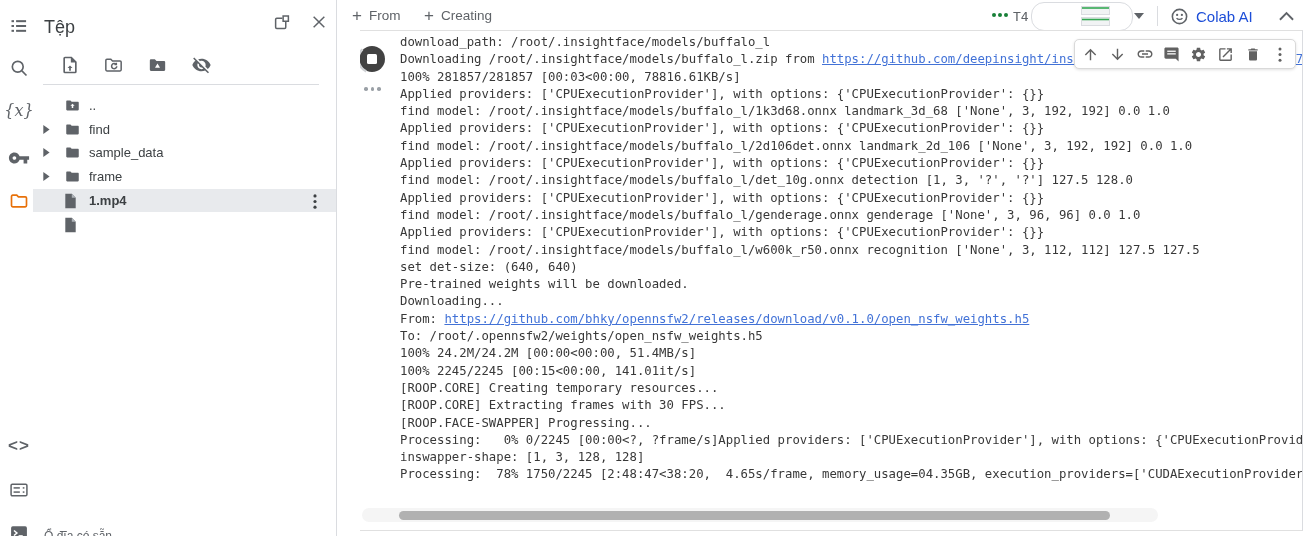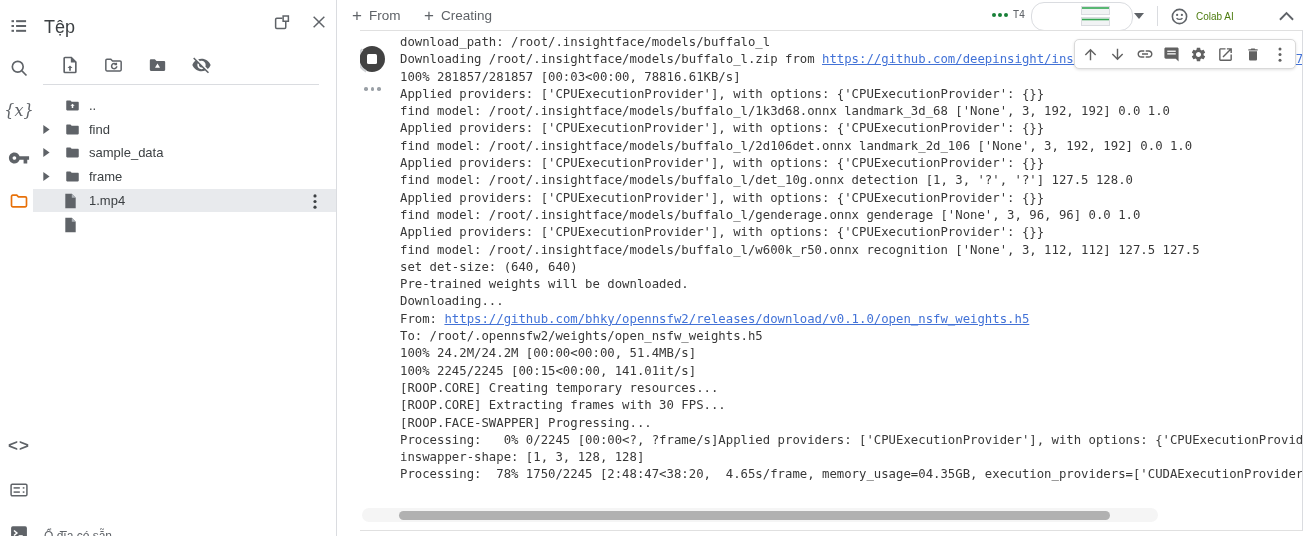--- a/index.html
+++ b/index.html
@@ -17,41 +17,41 @@
   .codeglyph{font-family:"Liberation Sans",sans-serif;font-size:17px;font-weight:bold;color:#5f6368;letter-spacing:1px;}
 
   
   .panel-title{position:absolute;left:44px;top:17px;font-size:18px;color:#3c4043;}
   .hdr-ico{position:absolute;top:12px;width:20px;height:20px;cursor:pointer;}
   .tool-ico{position:absolute;top:54px;width:22px;height:22px;cursor:pointer;}
   .panel-divider{position:absolute;left:43px;top:84px;width:276px;height:1px;background:#dadce0;}
   .vdivider{position:absolute;left:336px;top:0;width:1px;height:536px;background:#dadce0;}
 
   .tree-row{position:absolute;left:33px;width:303px;height:23px;display:flex;align-items:center;cursor:pointer;}
-  .tree-row.selected{background:#e8eaed;}
+  .tree-row.selected{background:#e8eaed;font-weight:bold;}
   .tree-arrow{width:16px;margin-left:5px;display:flex;justify-content:center;}
   .tree-noarrow{width:16px;margin-left:5px;}
   .tree-ico{width:17px;margin-left:10px;}
   .tree-label{margin-left:8px;font-size:13px;color:#3c4043;white-space:nowrap;}
   .kebab{position:absolute;right:14px;top:4px;width:14px;height:16px;cursor:pointer;}
   .footer-note{position:absolute;left:44px;top:529px;font-size:12px;color:#5f6368;white-space:nowrap;}
 
   
   .addbtn{position:absolute;top:0;height:31px;display:flex;align-items:center;gap:7px;cursor:pointer;color:#5f6368;font-size:13.5px;}
   .plus{font-size:17px;font-weight:400;color:#5f6368;line-height:1;}
   .queue-dots{position:absolute;left:992px;top:13px;display:flex;gap:2px;}
   .queue-dots i{width:4px;height:4px;border-radius:50%;background:#188038;}
-  .t4{position:absolute;left:1013px;top:9px;font-family:"DejaVu Sans Mono",monospace;font-size:10px;color:#5f6368;text-align:center;}
+  .t4{position:absolute;left:1013px;top:9px;font-family:"DejaVu Sans Mono",monospace;font-size:13px;color:#5f6368;text-align:center;}
   .respill{position:absolute;left:1031px;top:2px;width:100px;height:27px;border:1px solid #dadce0;border-radius:13px;background:#fff;}
   .reslabel{position:absolute;font-family:"DejaVu Sans Mono",monospace;font-size:10px;color:#3c4043;text-align:right;width:44px;margin-top:34px;}
   .resbar{position:absolute;left:49px;width:29px;height:9px;}
   .caret-down{position:absolute;left:1134px;top:13px;width:10px;height:6px;cursor:pointer;}
   .tb-div{position:absolute;top:6px;width:1px;height:20px;background:#dadce0;}
   .colab-ai{position:absolute;left:1170px;top:3px;height:26px;display:flex;align-items:center;gap:7px;cursor:pointer;}
-  .colab-ai span{font-size:10px;color:#4d7c0f;}
+  .colab-ai span{font-size:15px;color:#1d4ed8;}
   .collapse-top{position:absolute;left:1277px;top:7px;width:18px;height:18px;cursor:pointer;}
 
   
   .outcell{
     position:absolute;left:360px;top:30px;width:942px;height:499px;background:#fff;
     border-top:1px solid #e0e0e0;border-bottom:1px solid #e0e0e0;border-right:1px solid #dadce0;
     overflow:hidden;
   }
   .runbtn{position:absolute;left:-3px;top:13px;width:30px;height:30px;cursor:pointer;}
   .cell-ellipsis{position:absolute;left:4px;top:56px;display:flex;gap:3px;cursor:pointer;}

